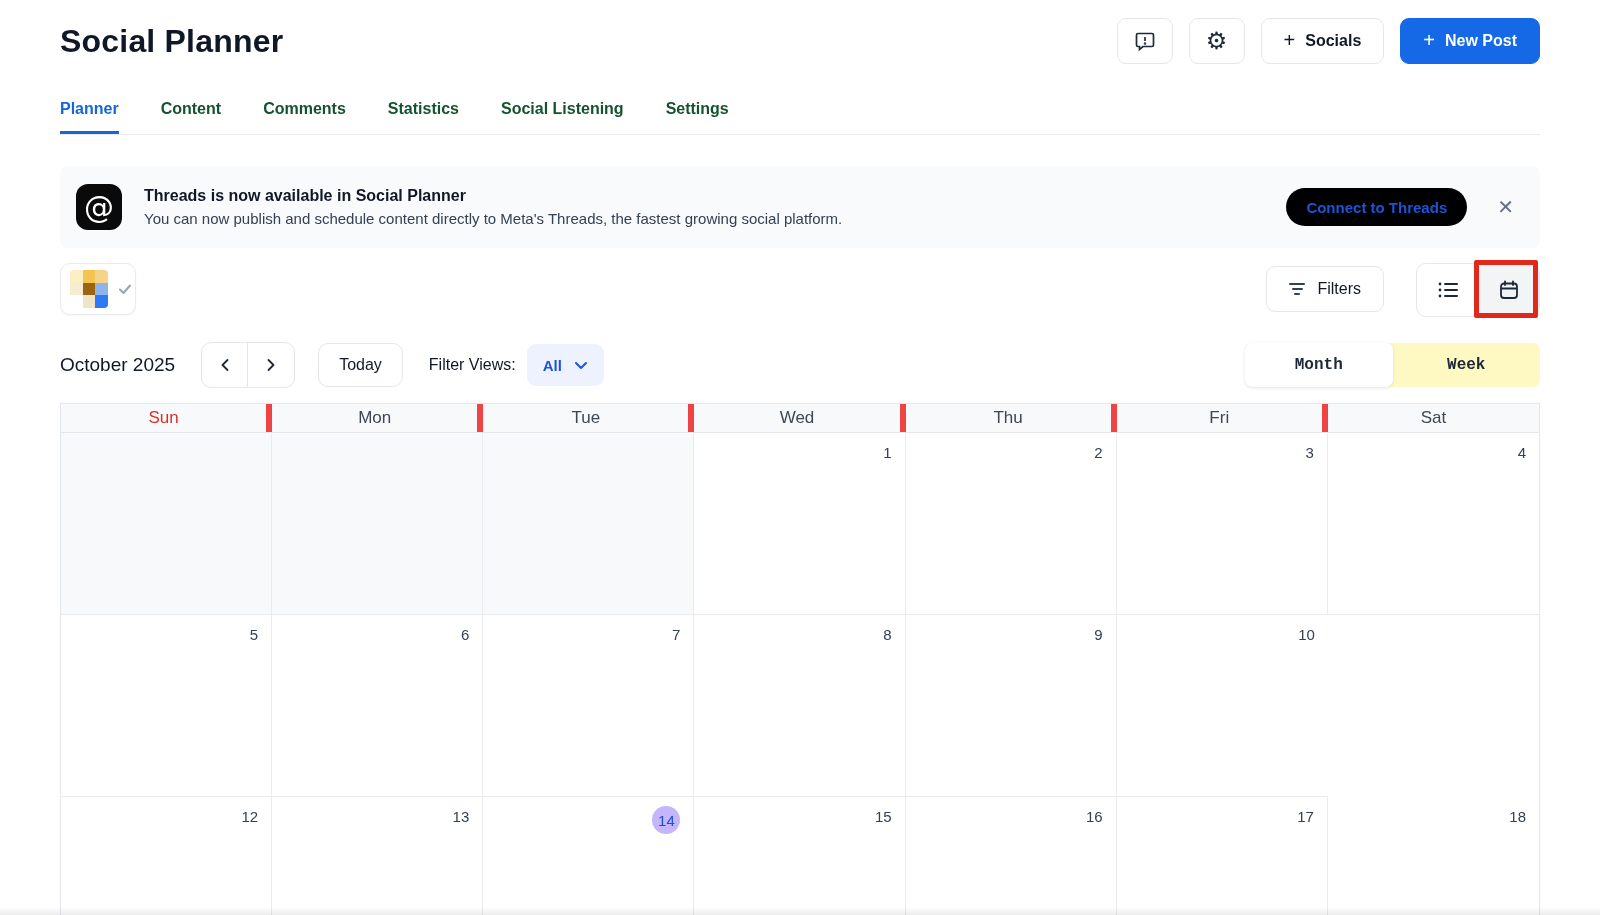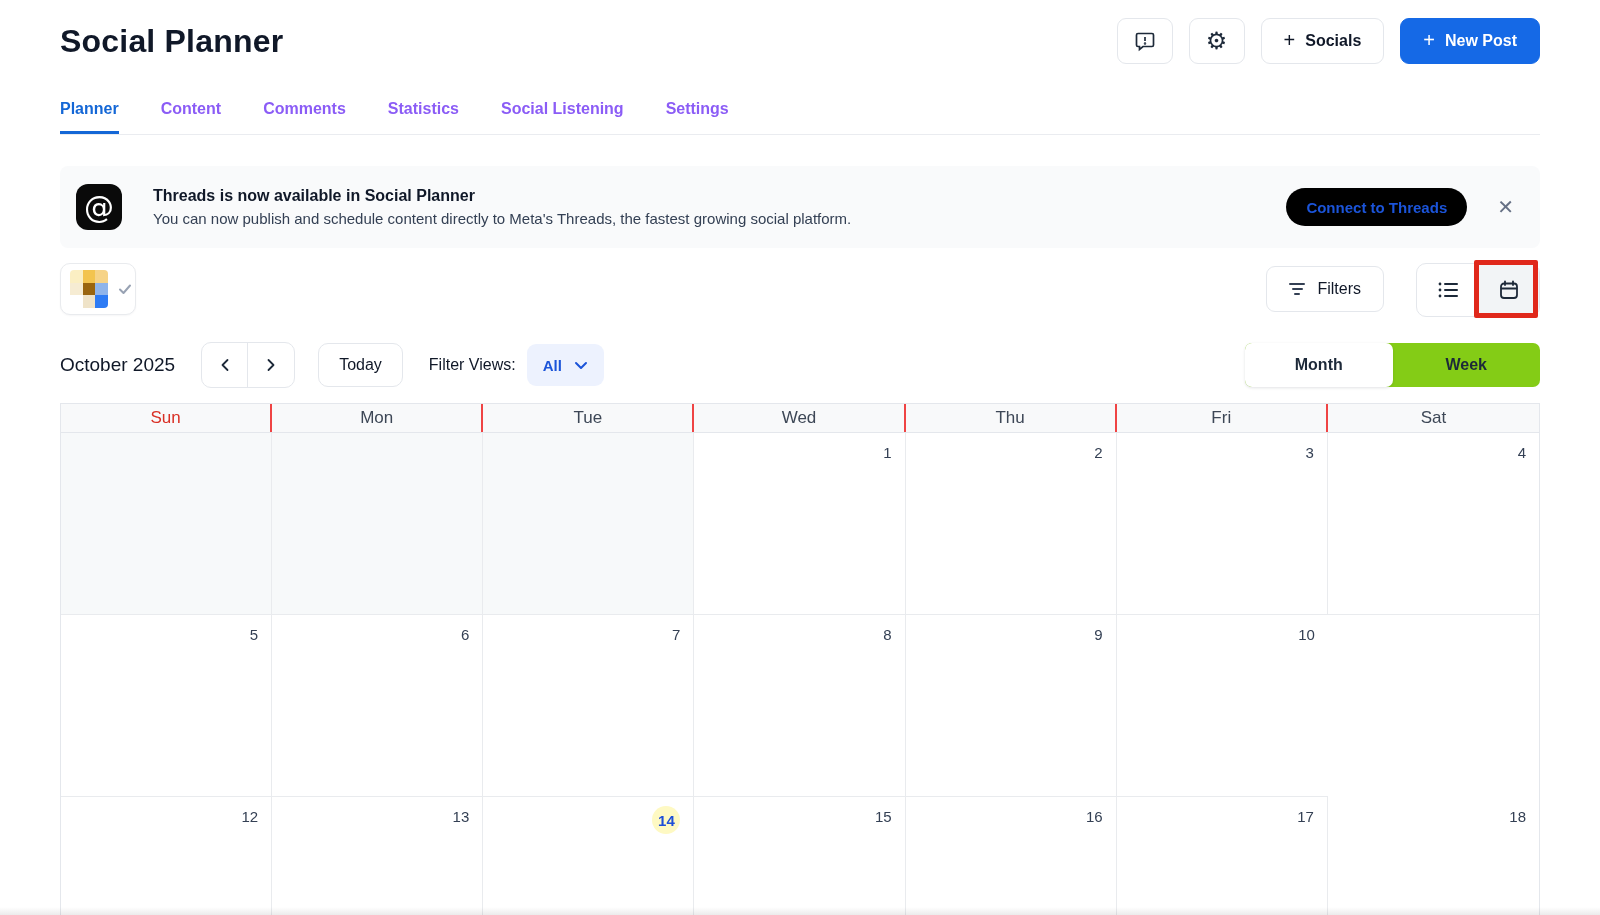--- a/index.html
+++ b/index.html
@@ -14,31 +14,31 @@
   .icon-btn { width:56px; height:46px; background:#fff; border:1px solid #E4E7EC; border-radius:9px;
     display:flex; align-items:center; justify-content:center; cursor:pointer; }
   .btn { height:46px; border-radius:9px; display:flex; align-items:center; justify-content:center;
     gap:10px; font-size:16px; font-weight:600; cursor:pointer; padding:0 22px; }
   .btn-outline { background:#fff; border:1px solid #E4E7EC; color:#101828; }
   .btn-primary { background:#1569E6; border:1px solid #1569E6; color:#fff; }
   .plus { font-size:20px; font-weight:400; line-height:1; margin-top:-2px; }
 
   
   .tabs { display:flex; gap:42px; margin-top:36px; border-bottom:1px solid #EAECF0;align-items:flex-end; }
-  .tab { font-size:16px; font-weight:700; color:#8b5cf6; padding-bottom:13px; cursor:pointer;
+  .tab { font-size:16px; font-weight:700; color:#14532d; padding-bottom:13px; cursor:pointer;
     border-bottom:3px solid transparent; }
   .tab.active { color:#1467D6; border-bottom-color:#1467D6; }
 
   
   .banner { margin-top:31px; height:82px; background:#F9FAFB; border-radius:8px;
     display:flex; align-items:center; padding:0 26px 0 16px; }
   .threads-logo { width:46px; height:46px; background:#0A0A0A; border-radius:12px; color:#fff;
     display:flex; align-items:center; justify-content:center; font-size:30px; font-weight:400;
     font-family:"DejaVu Sans", sans-serif; flex:0 0 auto; }
-  .banner-text { margin-left:31px; flex:1 1 auto; }
+  .banner-text { margin-left:22px; flex:1 1 auto; }
   .banner-title { font-size:16px; font-weight:700; color:#101828; margin-bottom:5px; }
   .banner-desc { font-size:15px; color:#344054; }
   .banner-cta { background:#000000; color:#1B54D9; font-size:15px; font-weight:700;
     border-radius:19px; height:38px; padding:0 20px; display:flex; align-items:center; cursor:pointer; }
   .banner-close { margin-left:30px; color:#667085; font-size:20px; cursor:pointer; line-height:1; }
 
   
   .toolbar { margin-top:15px; display:flex; justify-content:space-between; align-items:flex-start; height:56px; }
   .account-chip { width:76px; height:52px; background:#fff; border:1px solid #E9EBEE; border-radius:10px;
     display:flex; align-items:center; padding:0 9px; gap:9px; cursor:pointer;
@@ -70,39 +70,39 @@
   .month-label { font-size:19px; color:#101828; margin-right:26px; }
   .nav-group { display:flex; border:1px solid #E4E7EC; border-radius:10px; overflow:hidden; background:#fff; }
   .nav-btn { width:46px; height:44px; display:flex; align-items:center; justify-content:center; cursor:pointer; }
   .nav-btn:first-child { border-right:1px solid #E4E7EC; }
   .today-btn { margin-left:23px; height:44px; padding:0 20px; background:#fff; border:1px solid #E4E7EC;
     border-radius:10px; display:flex; align-items:center; font-size:16px; color:#101828; cursor:pointer; }
   .fv-label { margin-left:26px; font-size:16px; font-weight:500; color:#101828; }
   .all-pill { margin-left:11px; height:42px; background:#EDF2FE; border-radius:9px; padding:0 16px;
     display:flex; align-items:center; gap:12px; cursor:pointer; }
   .all-pill span { font-size:15px; font-weight:700; color:#1B54D9; }
-  .mw-toggle { display:flex; background:#84cc16; border-radius:7px; width:295px; height:44px; padding:0; }
+  .mw-toggle { display:flex; background:#fef9c3; border-radius:7px; width:295px; height:44px; padding:0;font-family:Liberation Mono, monospace; }
   .mw-seg { flex:1; display:flex; align-items:center; justify-content:center; font-size:16px;
     font-weight:700; color:#1D2939; cursor:pointer; border-radius:7px; }
   .mw-seg.selected { background:#fff; box-shadow:0 1px 3px rgba(16,24,40,.12); }
 
   
   .calendar { margin-top:16px; border:1px solid #E4E7EC; border-bottom:none; }
   .cal-head { display:grid; grid-template-columns:repeat(7,1fr); background:#F8F9FA; border-bottom:1px solid #E4E7EC; }
   .cal-head div { height:28px; display:flex; align-items:center; justify-content:center; font-size:17px;
-    font-weight:500; color:#3D4756; border-right:2px solid #ef4444; }
+    font-weight:500; color:#3D4756; border-right:6px solid #ef4444; }
   .cal-head div:last-child { border-right:none; }
   .cal-head .sun { color:#D93025; }
   .cal-week { display:grid; grid-template-columns:repeat(7,1fr); }
   .cal-cell { height:182px; background:#fff; border-right:1px solid #E9EBEE; border-bottom:1px solid #E9EBEE;
     display:flex; justify-content:flex-end; align-items:flex-start; padding:9px 13px; cursor:pointer; }
   .cal-cell:last-child { border-right:none; }
   .cal-cell.prev { background:#F7F9FA; }
   .day-num { font-size:15px; color:#344054; line-height:1.4; }
-  .day-num.today { background:#fef9c3; color:#1D4ED8; font-weight:700; width:28px; height:28px;
+  .day-num.today { background:#c4b5fd; color:#1D4ED8; font-weight:400; width:28px; height:28px;
     border-radius:50%; display:flex; align-items:center; justify-content:center; }
   .bottom-fade { position:absolute; left:0; bottom:0; width:1600px; height:8px;
     background:linear-gradient(to bottom, rgba(0,0,0,0), rgba(0,0,0,.08)); pointer-events:none; }
 
   svg { display:block; }
 </style>
 </head>
 <body>
 
 <div class="page">

